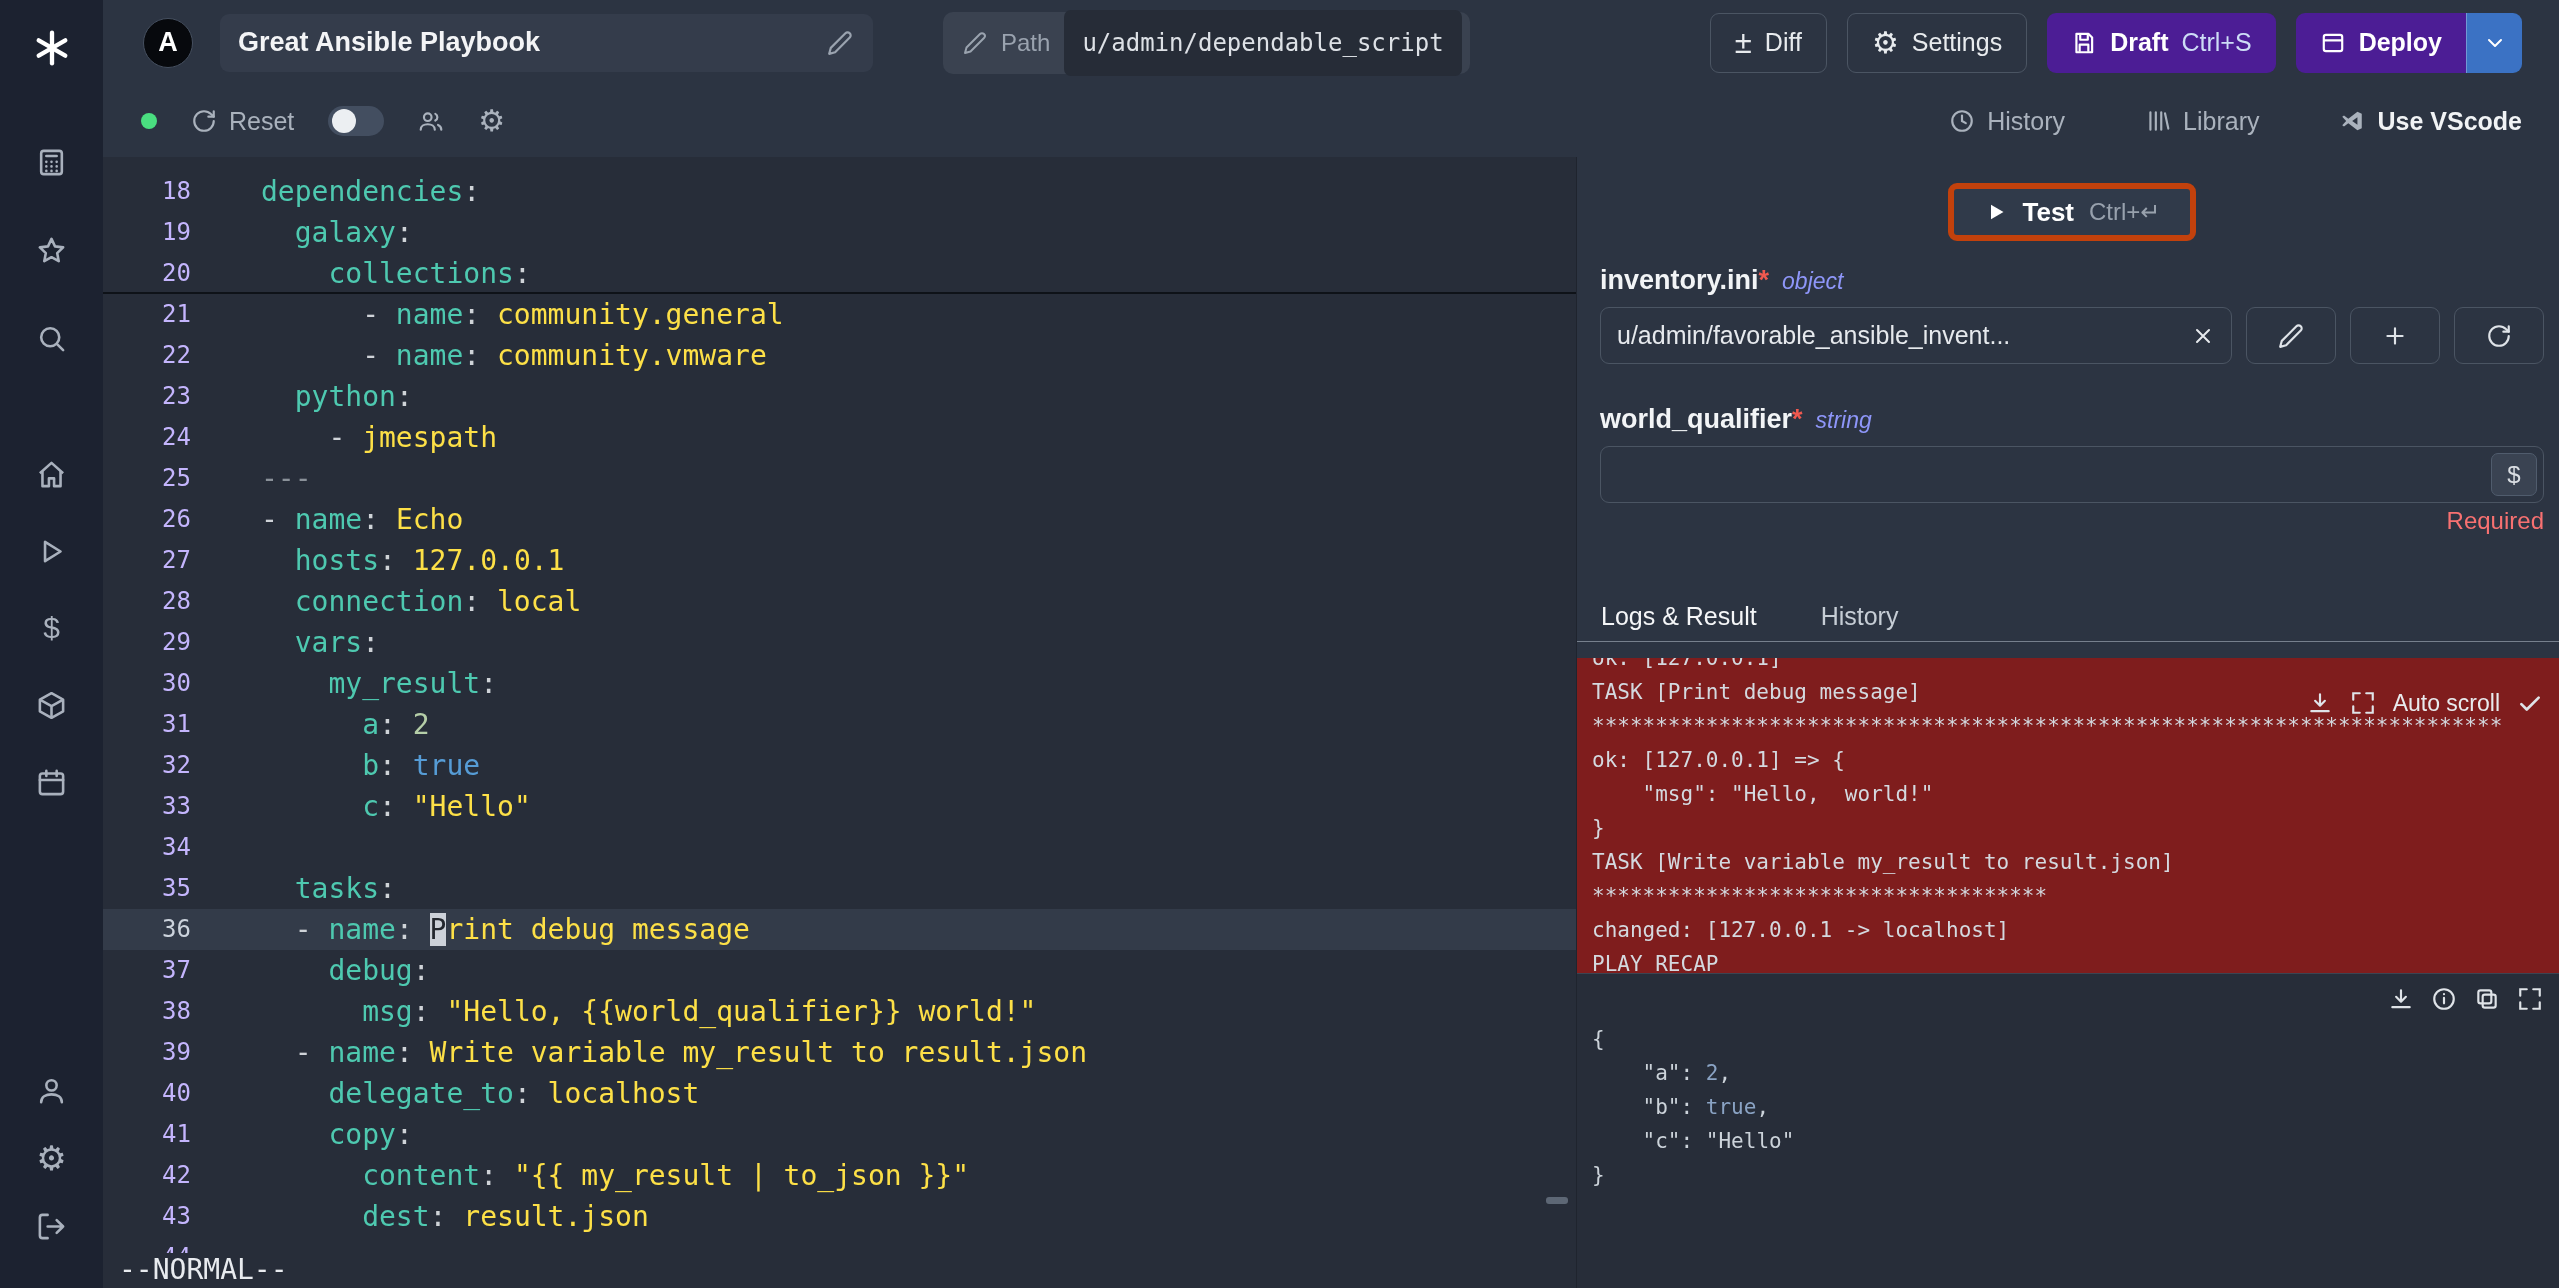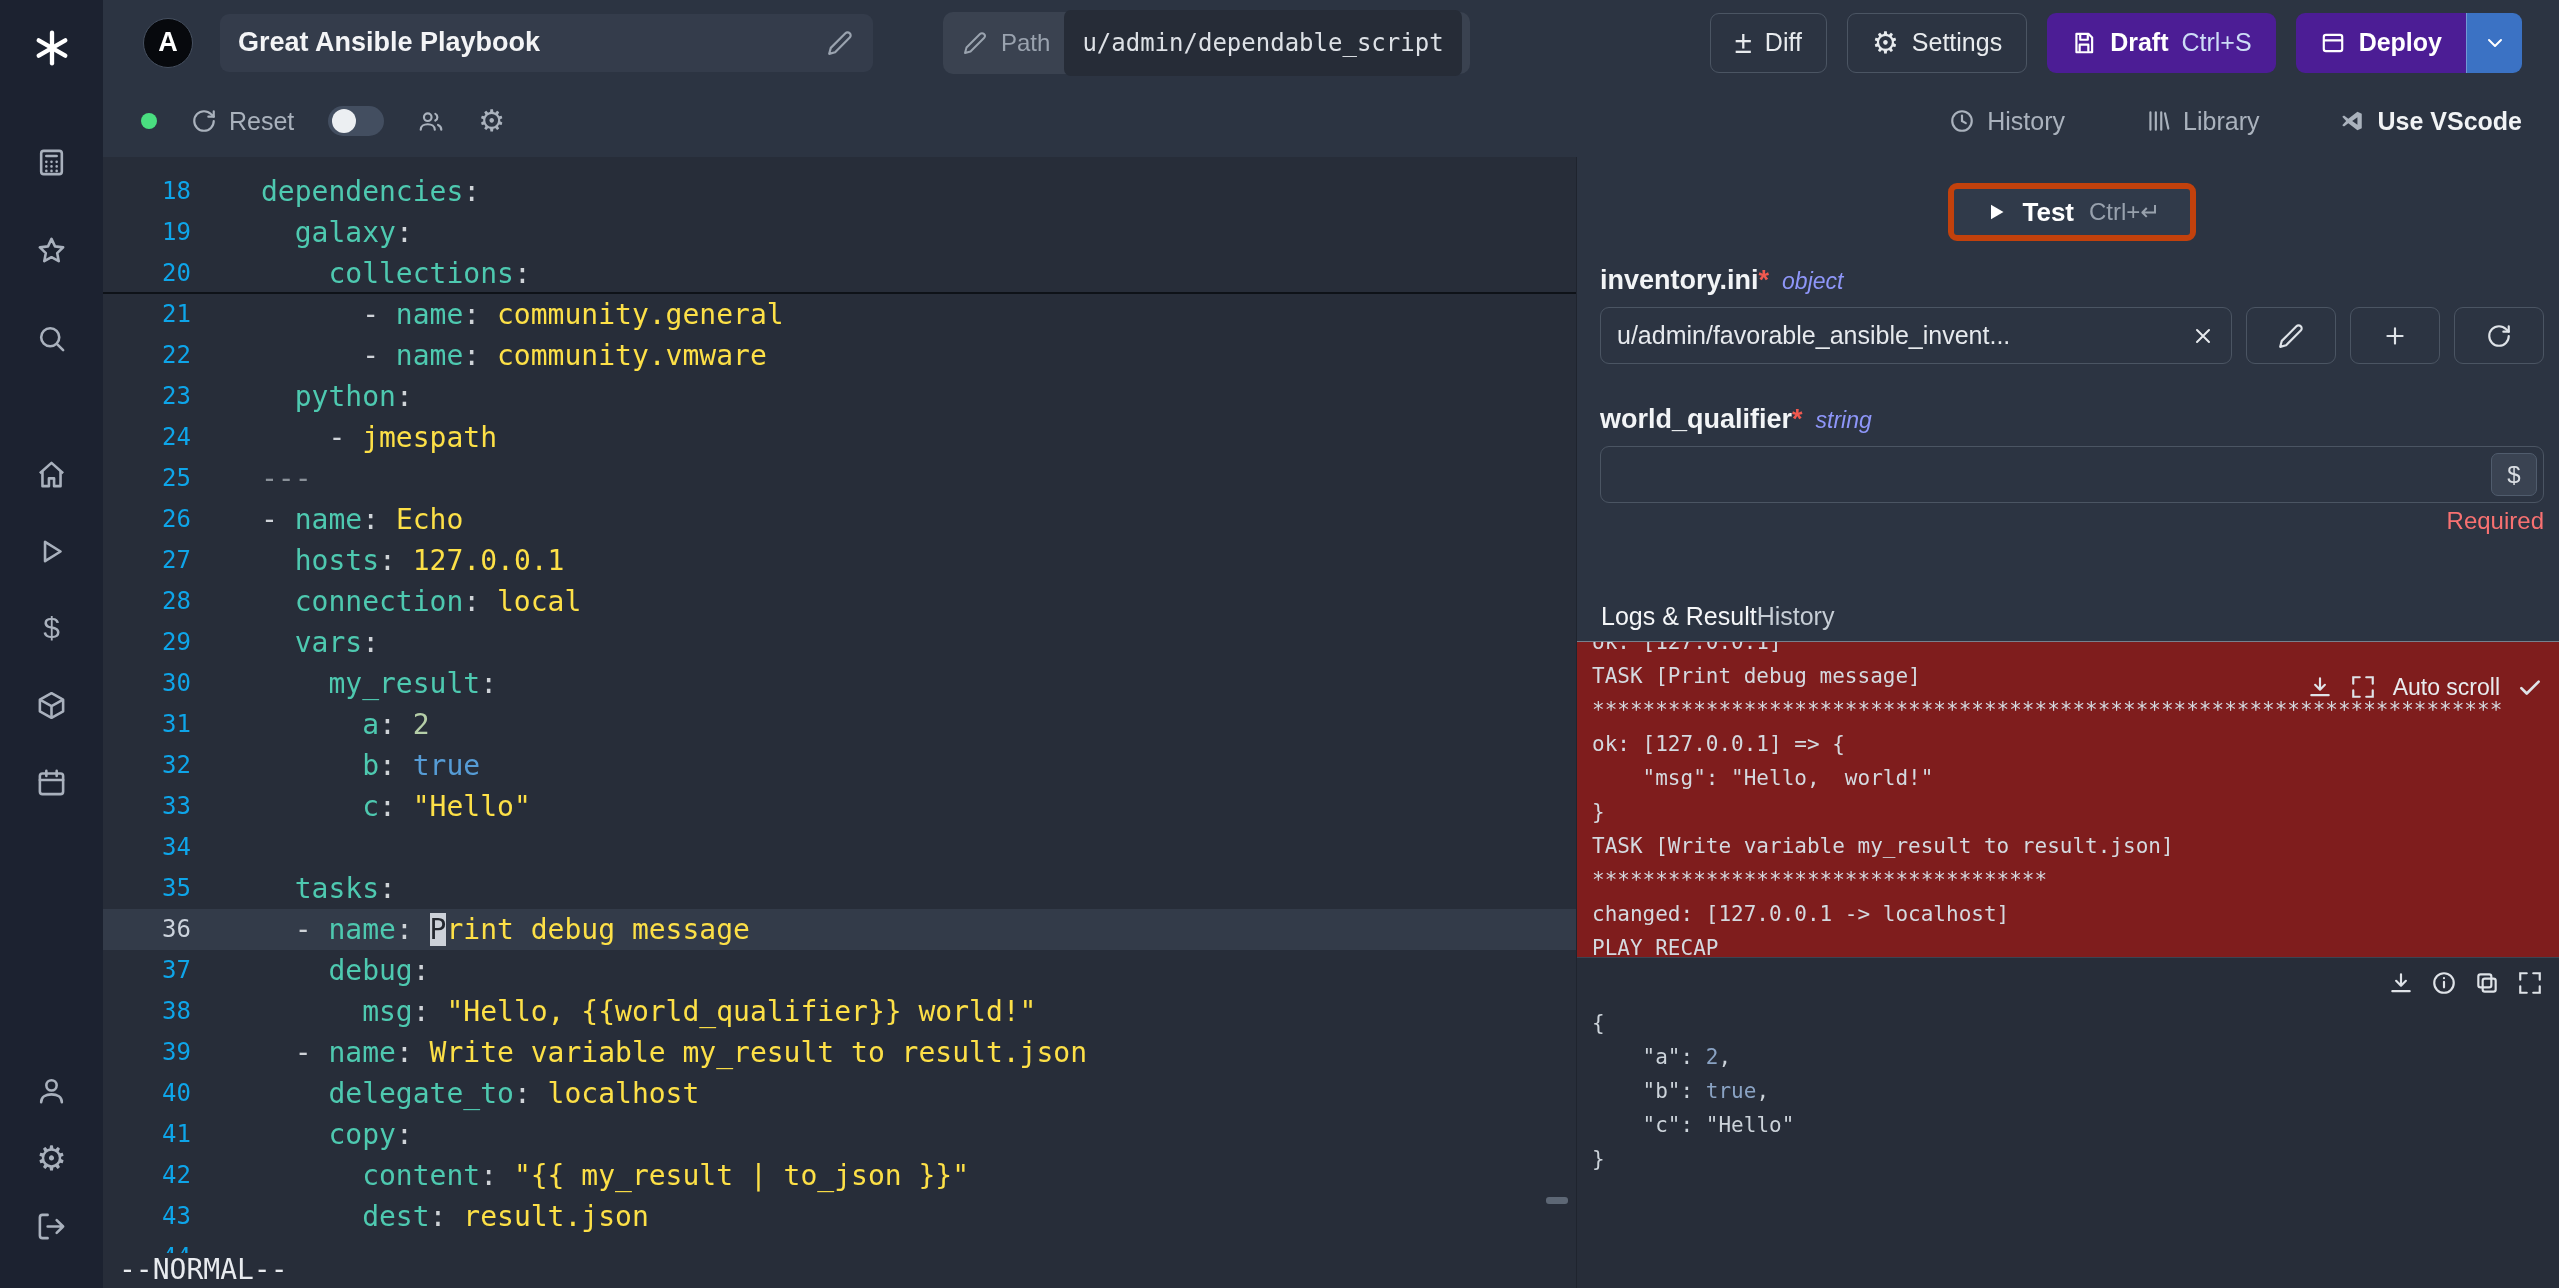--- a/index.html
+++ b/index.html
@@ -50,21 +50,21 @@
   .toggle{width:56px;height:30px;border-radius:15px;background:#434e60;position:relative;cursor:pointer;}
   .toggle .knob{position:absolute;left:4px;top:3px;width:24px;height:24px;border-radius:50%;background:#eceff2;}
   .sb-right{margin-left:auto;display:flex;align-items:center;gap:80px;}
   .sb-right .strong{color:#f1f3f5;font-weight:600;}
 
   
   .content{flex:1;display:flex;min-height:0;}
   .editor{width:1474px;background:#272d39;position:relative;overflow:hidden;flex-shrink:0;border-right:1px solid #1f242e;font-family:"DejaVu Sans Mono",monospace;}
   .lines{padding-top:14px;}
   .code-line{display:flex;height:41px;line-height:41px;}
-  .code-line .ln{width:88px;text-align:right;color:#0ea5e9;font-size:24px;flex-shrink:0;}
+  .code-line .ln{width:88px;text-align:right;color:#c4b5fd;font-size:24px;flex-shrink:0;}
   .code-line .code{padding-left:70px;font-size:28px;white-space:pre;}
   .code-line.current{background:#333b49;}
   .code-line.current .ln{color:#ccd3dc;}
   .code-line.sticky-end{border-bottom:2px solid #0e1218;}
   .tk-p{color:#cfd3d8}.tk-k{color:#4ec9b0}.tk-s{color:#fde047}.tk-n{color:#b5cea8}.tk-b{color:#569cd6}.tk-c{color:#8a9199}
   .tk-cur{background:#ccd1d9;color:#23272e;}
   .mode{position:absolute;left:14px;bottom:2px;font-size:28px;color:#e8ebef;background:#272d39;padding:0 8px 0 2px;}
   .ruler-mark{position:absolute;right:8px;top:1040px;width:22px;height:7px;background:#5d6775;border-radius:3px;}
 
   
@@ -84,21 +84,21 @@
   .ti-flex{flex:1;}
   .x-btn{position:absolute;right:16px;top:0;height:100%;display:flex;align-items:center;color:#e6e9ed;cursor:pointer;}
   .x-btn svg{width:24px;height:24px}
   .sq-btn{width:90px;height:57px;border:1px solid #4b5563;border-radius:9px;display:flex;align-items:center;justify-content:center;color:#dfe3e8;cursor:pointer;flex-shrink:0;}
   .sq-btn svg{width:26px;height:26px}
   .mt40{margin-top:40px;}
   .input-wide{margin-top:8px;position:relative;height:57px;border:1px solid #4b5563;border-radius:9px;flex-shrink:0;}
   .input-wide input{width:100%;height:100%;background:transparent;border:none;outline:none;color:#e6e9ed;font-size:25px;padding:0 64px 0 16px;font-family:"Liberation Sans",sans-serif;}
   .dollar-btn{position:absolute;right:6px;top:6px;width:46px;height:43px;background:#3a4352;border:1px solid #505c6d;border-radius:7px;color:#d9dde2;font-size:24px;display:flex;align-items:center;justify-content:center;cursor:pointer;}
   .required{color:#f87171;font-size:24px;text-align:right;margin-top:4px;flex-shrink:0;}
-  .tabs{margin:46px -15px 0 -23px;padding:20px 0 10px 24px;display:flex;border-bottom:1px solid #77808d;flex-shrink:0;}
+  .tabs{margin:46px -15px 16px -23px;padding:20px 0 10px 24px;display:flex;gap:64px;border-bottom:1px solid #77808d;flex-shrink:0;}
   .tab{font-size:25px;color:#c6cdd5;cursor:pointer;line-height:30px;}
   .tab.active{color:#f5f6f8;}
   .logs{margin:0 -15px 0 -23px;background:#7f1d1d;font-family:"DejaVu Sans Mono",monospace;font-size:21px;line-height:34px;color:#d4d9df;position:relative;height:316px;overflow:hidden;border-bottom:1px solid #3c4452;padding:0 14px 0 15px;flex-shrink:0;}
   .log-line{white-space:pre;}
   .log-clip{height:17px;overflow:hidden;}
   .log-clip .log-line{margin-top:-17px;}
   .log-controls{position:absolute;top:28px;right:16px;display:flex;align-items:center;gap:17px;color:#dfe3e8;}
   .log-controls svg{width:26px;height:26px;cursor:pointer;}
   .autoscroll-label{font-size:23px;font-family:"Liberation Sans",sans-serif;color:#e8ebee;}
   .result{margin:0 -15px;background:#272d39;flex:1;position:relative;padding:48px 14px 0 15px;font-family:"DejaVu Sans Mono",monospace;font-size:21px;line-height:34px;margin-left:-23px;}

